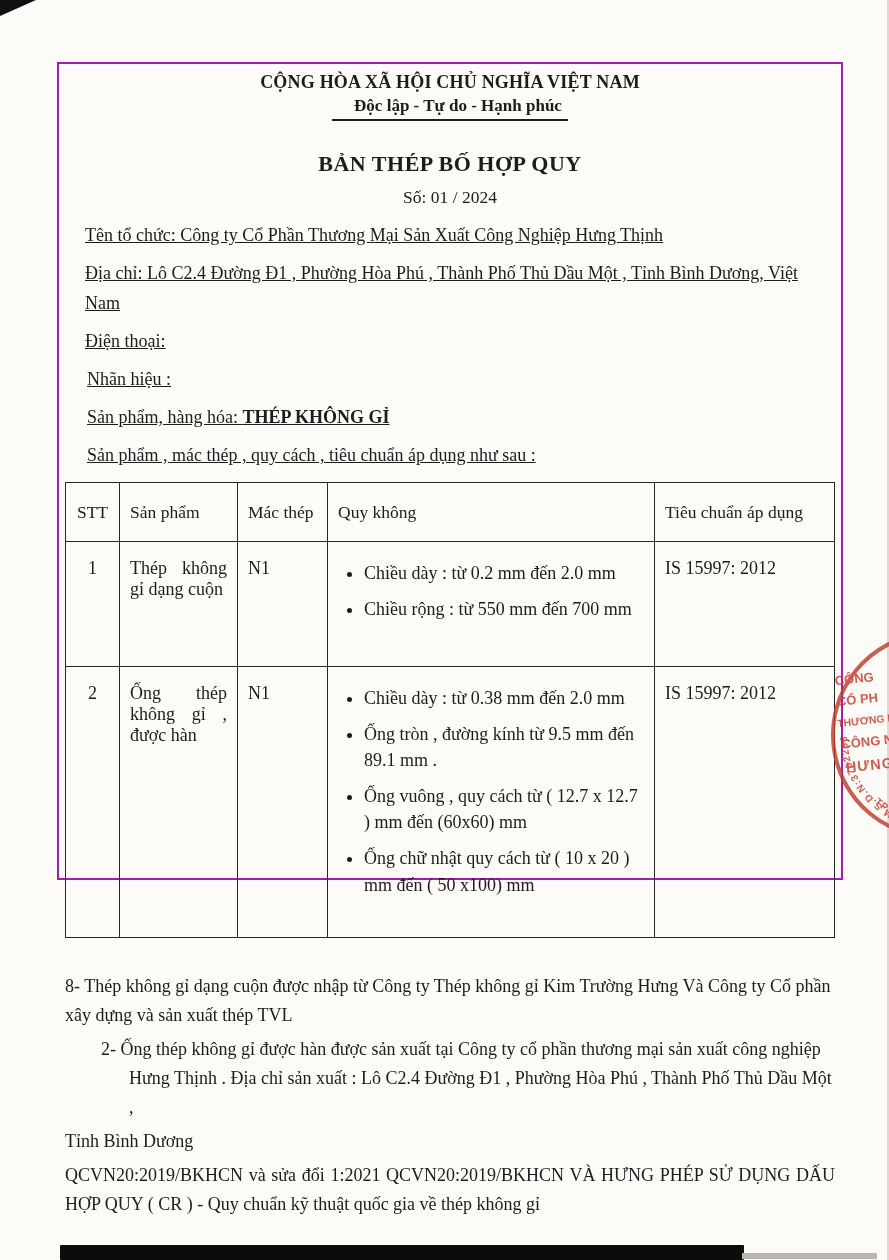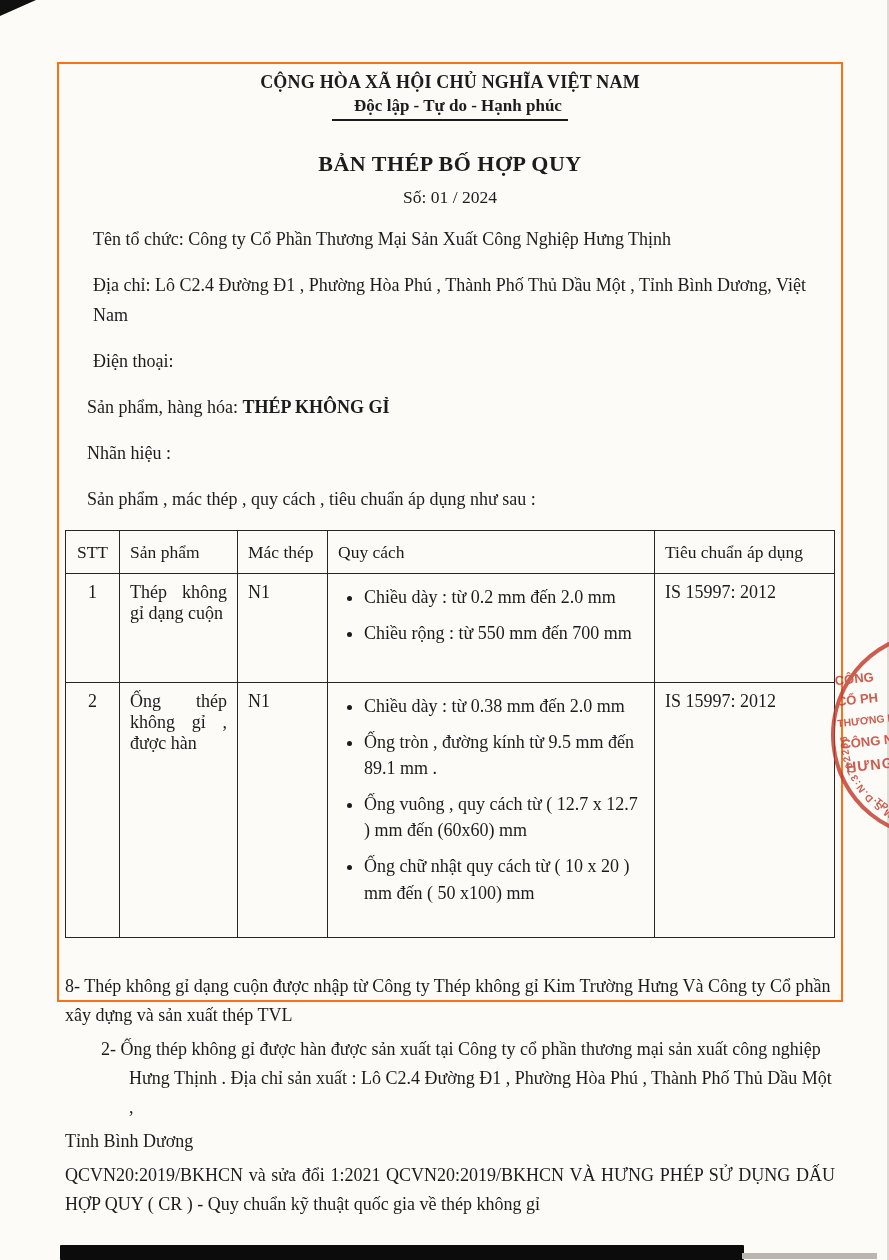--- a/index.html
+++ b/index.html
@@ -16,52 +16,52 @@
     position:absolute; left:0; top:0; width:36px; height:16px;
     background:#101010;
     clip-path: polygon(0 0, 100% 0, 0 100%);
   }
   .right-edge {
     position:absolute; right:0; top:0; width:2px; height:100%;
     background:#dddad2;
   }
   .sheet {
     position:absolute; left:57px; top:62px;
-    width:786px; height:940px;
-    border:2px solid #f97316;
+    width:786px; height:818px;
+    border:2px solid #a21caf;
     box-sizing:border-box;
     padding:8px 6px 0 6px;
     background:transparent;
   }
   .head-block { text-align:center; }
   .nat-title { font-size:18px; font-weight:bold; letter-spacing:.2px; }
   .motto-wrap { margin-top:3px; }
   .motto {
     display:inline-block; font-size:17px; font-weight:bold;
     border-bottom:2px solid #1c1c1c;
     padding:0 6px 3px 22px;
   }
   .doc-title { margin-top:30px; font-size:22px; font-weight:bold; letter-spacing:.5px; text-align:center; }
   .doc-number { margin-top:10px; font-size:17.5px; text-align:center; }
 
   .info { margin:12px 0 0 12px; font-size:18px; line-height:30px; }
-  .info p { margin:16px; }
+  .info p { margin:8px;text-decoration:underline; }
   .info .indent { margin-left:10px; }
   .product-name { font-weight:bold; }
 
   table.spec-table {
     margin-top:12px;
     width:100%;
     border-collapse:collapse;
     table-layout:fixed;
     font-size:18px;
   }
   .spec-table th, .spec-table td {
     border:1.6px solid #262626;
-    padding:8px 10px;
+    padding:16px 10px;
     vertical-align:top;
     text-align:left;
     font-weight:normal;
   }
   .spec-table thead th { height:26px; vertical-align:middle; font-size:17.5px; }
   .spec-table th.c-stt, .spec-table td.c-stt { text-align:center; }
   .spec-table td.c-prod { text-align:justify; }
   .row-1 td { height:92px; }
   .row-2 td { height:238px; }
   ul.specs { margin:2px 0 0 0; padding-left:26px; list-style:disc; }
@@ -114,39 +114,39 @@
         <span class="motto">Độc lập - Tự do - Hạnh phúc</span>
       </div>
       <div class="doc-title">BẢN THÉP BỐ HỢP QUY</div>
       <div class="doc-number">Số: 01 / 2024</div>
     </div>
 
     <div class="info">
       <p>Tên tổ chức: Công ty Cổ Phần Thương Mại Sản Xuất Công Nghiệp Hưng Thịnh</p>
       <p>Địa chỉ: Lô C2.4 Đường Đ1 , Phường Hòa Phú , Thành Phố Thủ Dầu Một , Tỉnh Bình Dương, Việt Nam</p>
       <p>Điện thoại:</p>
+      <p class="indent">Nhãn hiệu :</p>
       <p class="indent"><span>Sản phẩm, hàng hóa: </span><span class="product-name">THÉP KHÔNG GỈ</span></p>
-      <p class="indent">Nhãn hiệu :</p>
       <p class="indent">Sản phẩm , mác thép , quy cách , tiêu chuẩn áp dụng như sau :</p>
     </div>
 
     <table class="spec-table">
       <colgroup>
         <col style="width:54px">
         <col style="width:118px">
         <col style="width:90px">
         <col>
         <col style="width:180px">
       </colgroup>
       <thead>
         <tr>
           <th class="c-stt">STT</th>
           <th>Sản phẩm</th>
           <th>Mác thép</th>
-          <th>Quy cách</th>
+          <th>Quy không</th>
           <th>Tiêu chuẩn áp dụng</th>
         </tr>
       </thead>
       <tbody>
         <tr class="row-1">
           <td class="c-stt">1</td>
           <td class="c-prod">Thép không gỉ dạng cuộn</td>
           <td>N1</td>
           <td>
             <ul class="specs">

